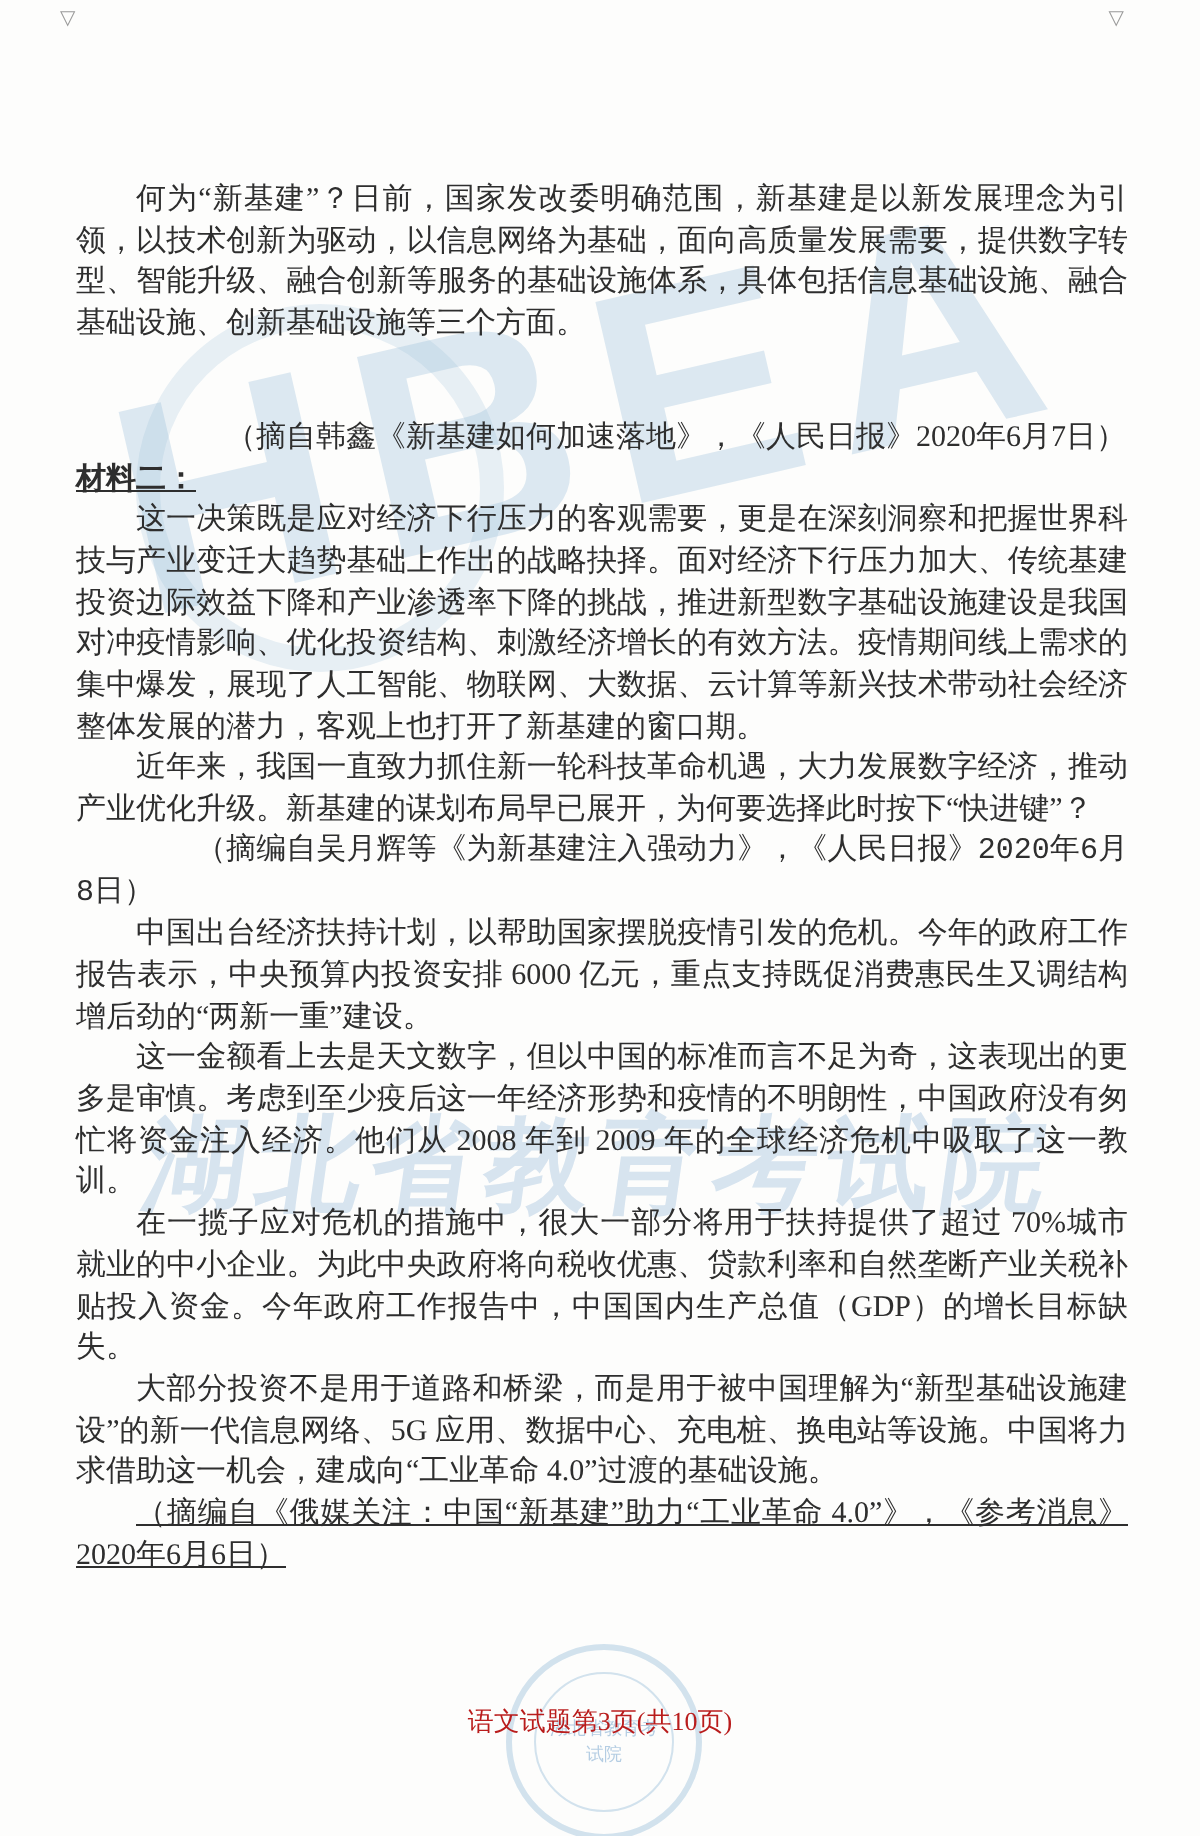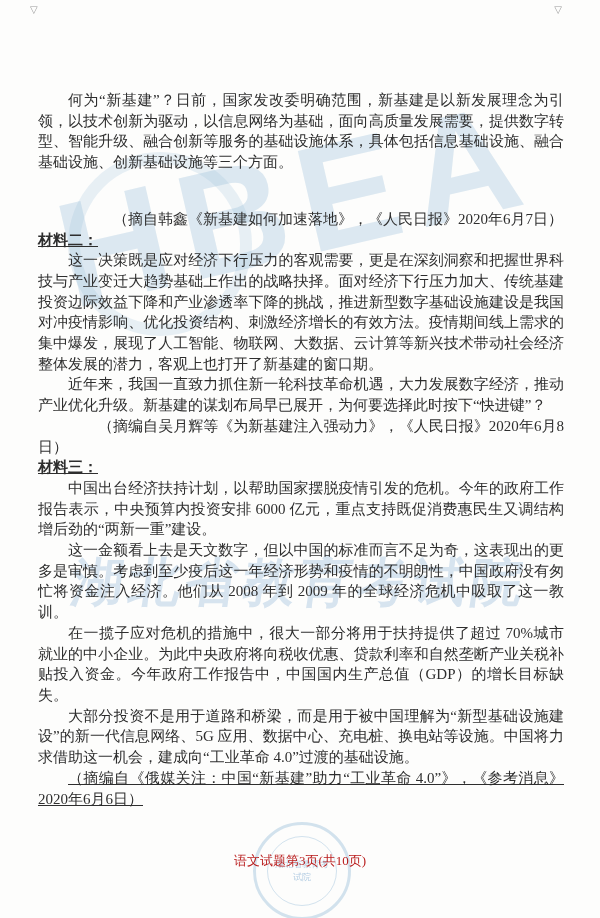--- a/index.html
+++ b/index.html
@@ -61,21 +61,21 @@
 
   
   .content {
     position:absolute; z-index:1;
     left:38px; right:36px; top:90px;
     font-size:15px; line-height:20.7px;
     text-align:justify;
   }
   .para { margin:0; text-indent:2em; }
   .p-attr { text-indent:5em;margin-top:36px; }
-  .p-attr-mid { text-indent:4em; }
+  .p-attr-mid { text-indent:4em;font-family:Liberation Mono, monospace; }
   .p-attr-long { text-indent:2em;text-decoration:underline; }
   .p-label { text-indent:0; font-weight:bold;text-decoration:underline; }
 
   .footer {
     position:absolute; z-index:1;
     bottom:48px; left:0; width:100%;
     text-align:center;
     font-size:13px; color:#b91c1c;
   }
 </style>
@@ -96,21 +96,20 @@
   <div class="corner-mark corner-left">▽</div>
   <div class="corner-mark corner-right">▽</div>
 
   <div class="content">
     <p class="para">何为“新基建”？日前，国家发改委明确范围，新基建是以新发展理念为引领，以技术创新为驱动，以信息网络为基础，面向高质量发展需要，提供数字转型、智能升级、融合创新等服务的基础设施体系，具体包括信息基础设施、融合基础设施、创新基础设施等三个方面。</p>
     <p class="para p-attr">（摘自韩鑫《新基建如何加速落地》，《人民日报》2020年6月7日）</p>
     <p class="para p-label">材料二：</p>
     <p class="para">这一决策既是应对经济下行压力的客观需要，更是在深刻洞察和把握世界科技与产业变迁大趋势基础上作出的战略抉择。面对经济下行压力加大、传统基建投资边际效益下降和产业渗透率下降的挑战，推进新型数字基础设施建设是我国对冲疫情影响、优化投资结构、刺激经济增长的有效方法。疫情期间线上需求的集中爆发，展现了人工智能、物联网、大数据、云计算等新兴技术带动社会经济整体发展的潜力，客观上也打开了新基建的窗口期。</p>
     <p class="para">近年来，我国一直致力抓住新一轮科技革命机遇，大力发展数字经济，推动产业优化升级。新基建的谋划布局早已展开，为何要选择此时按下“快进键”？</p>
     <p class="para p-attr-mid">（摘编自吴月辉等《为新基建注入强动力》，《人民日报》2020年6月8日）</p>
-    <p class="para p-label">材料三：</p>
     <p class="para">中国出台经济扶持计划，以帮助国家摆脱疫情引发的危机。今年的政府工作报告表示，中央预算内投资安排 6000 亿元，重点支持既促消费惠民生又调结构增后劲的“两新一重”建设。</p>
     <p class="para">这一金额看上去是天文数字，但以中国的标准而言不足为奇，这表现出的更多是审慎。考虑到至少疫后这一年经济形势和疫情的不明朗性，中国政府没有匆忙将资金注入经济。他们从 2008 年到 2009 年的全球经济危机中吸取了这一教训。</p>
     <p class="para">在一揽子应对危机的措施中，很大一部分将用于扶持提供了超过 70%城市就业的中小企业。为此中央政府将向税收优惠、贷款利率和自然垄断产业关税补贴投入资金。今年政府工作报告中，中国国内生产总值（GDP）的增长目标缺失。</p>
     <p class="para">大部分投资不是用于道路和桥梁，而是用于被中国理解为“新型基础设施建设”的新一代信息网络、5G 应用、数据中心、充电桩、换电站等设施。中国将力求借助这一机会，建成向“工业革命 4.0”过渡的基础设施。</p>
     <p class="para p-attr-long">（摘编自《俄媒关注：中国“新基建”助力“工业革命 4.0”》，《参考消息》2020年6月6日）</p>
   </div>
 
   <div class="footer">语文试题第3页(共10页)</div>
 
 </div>

